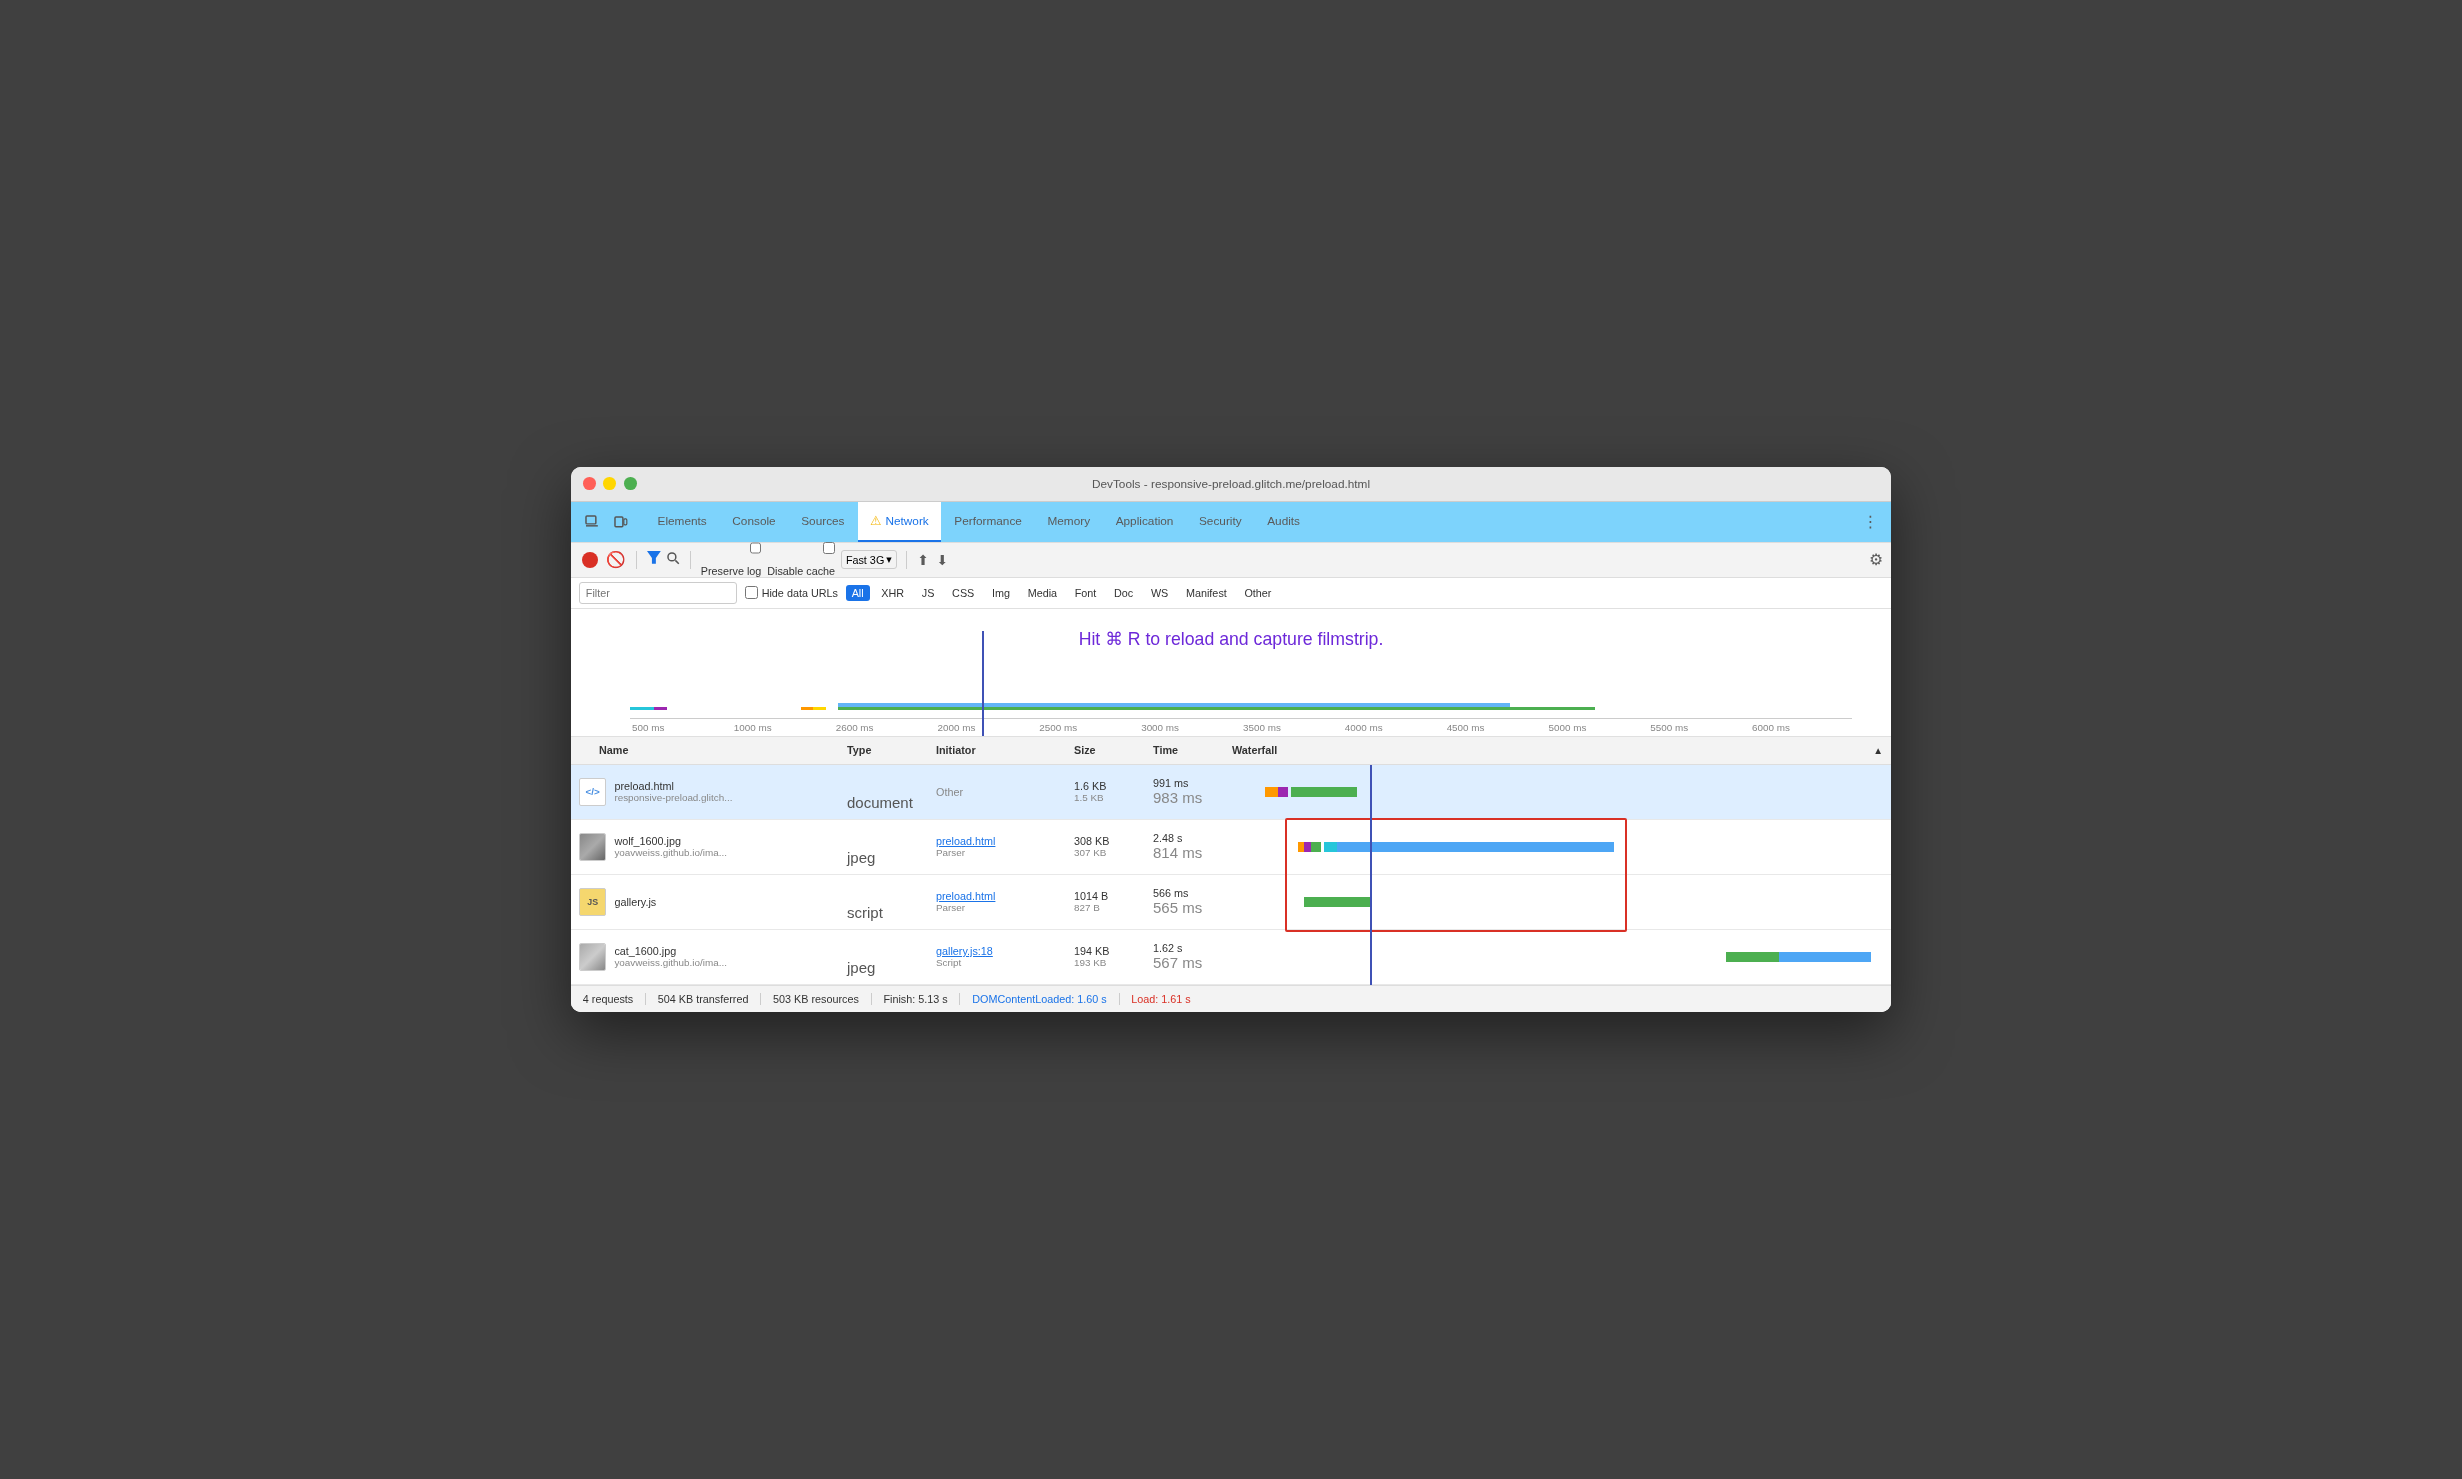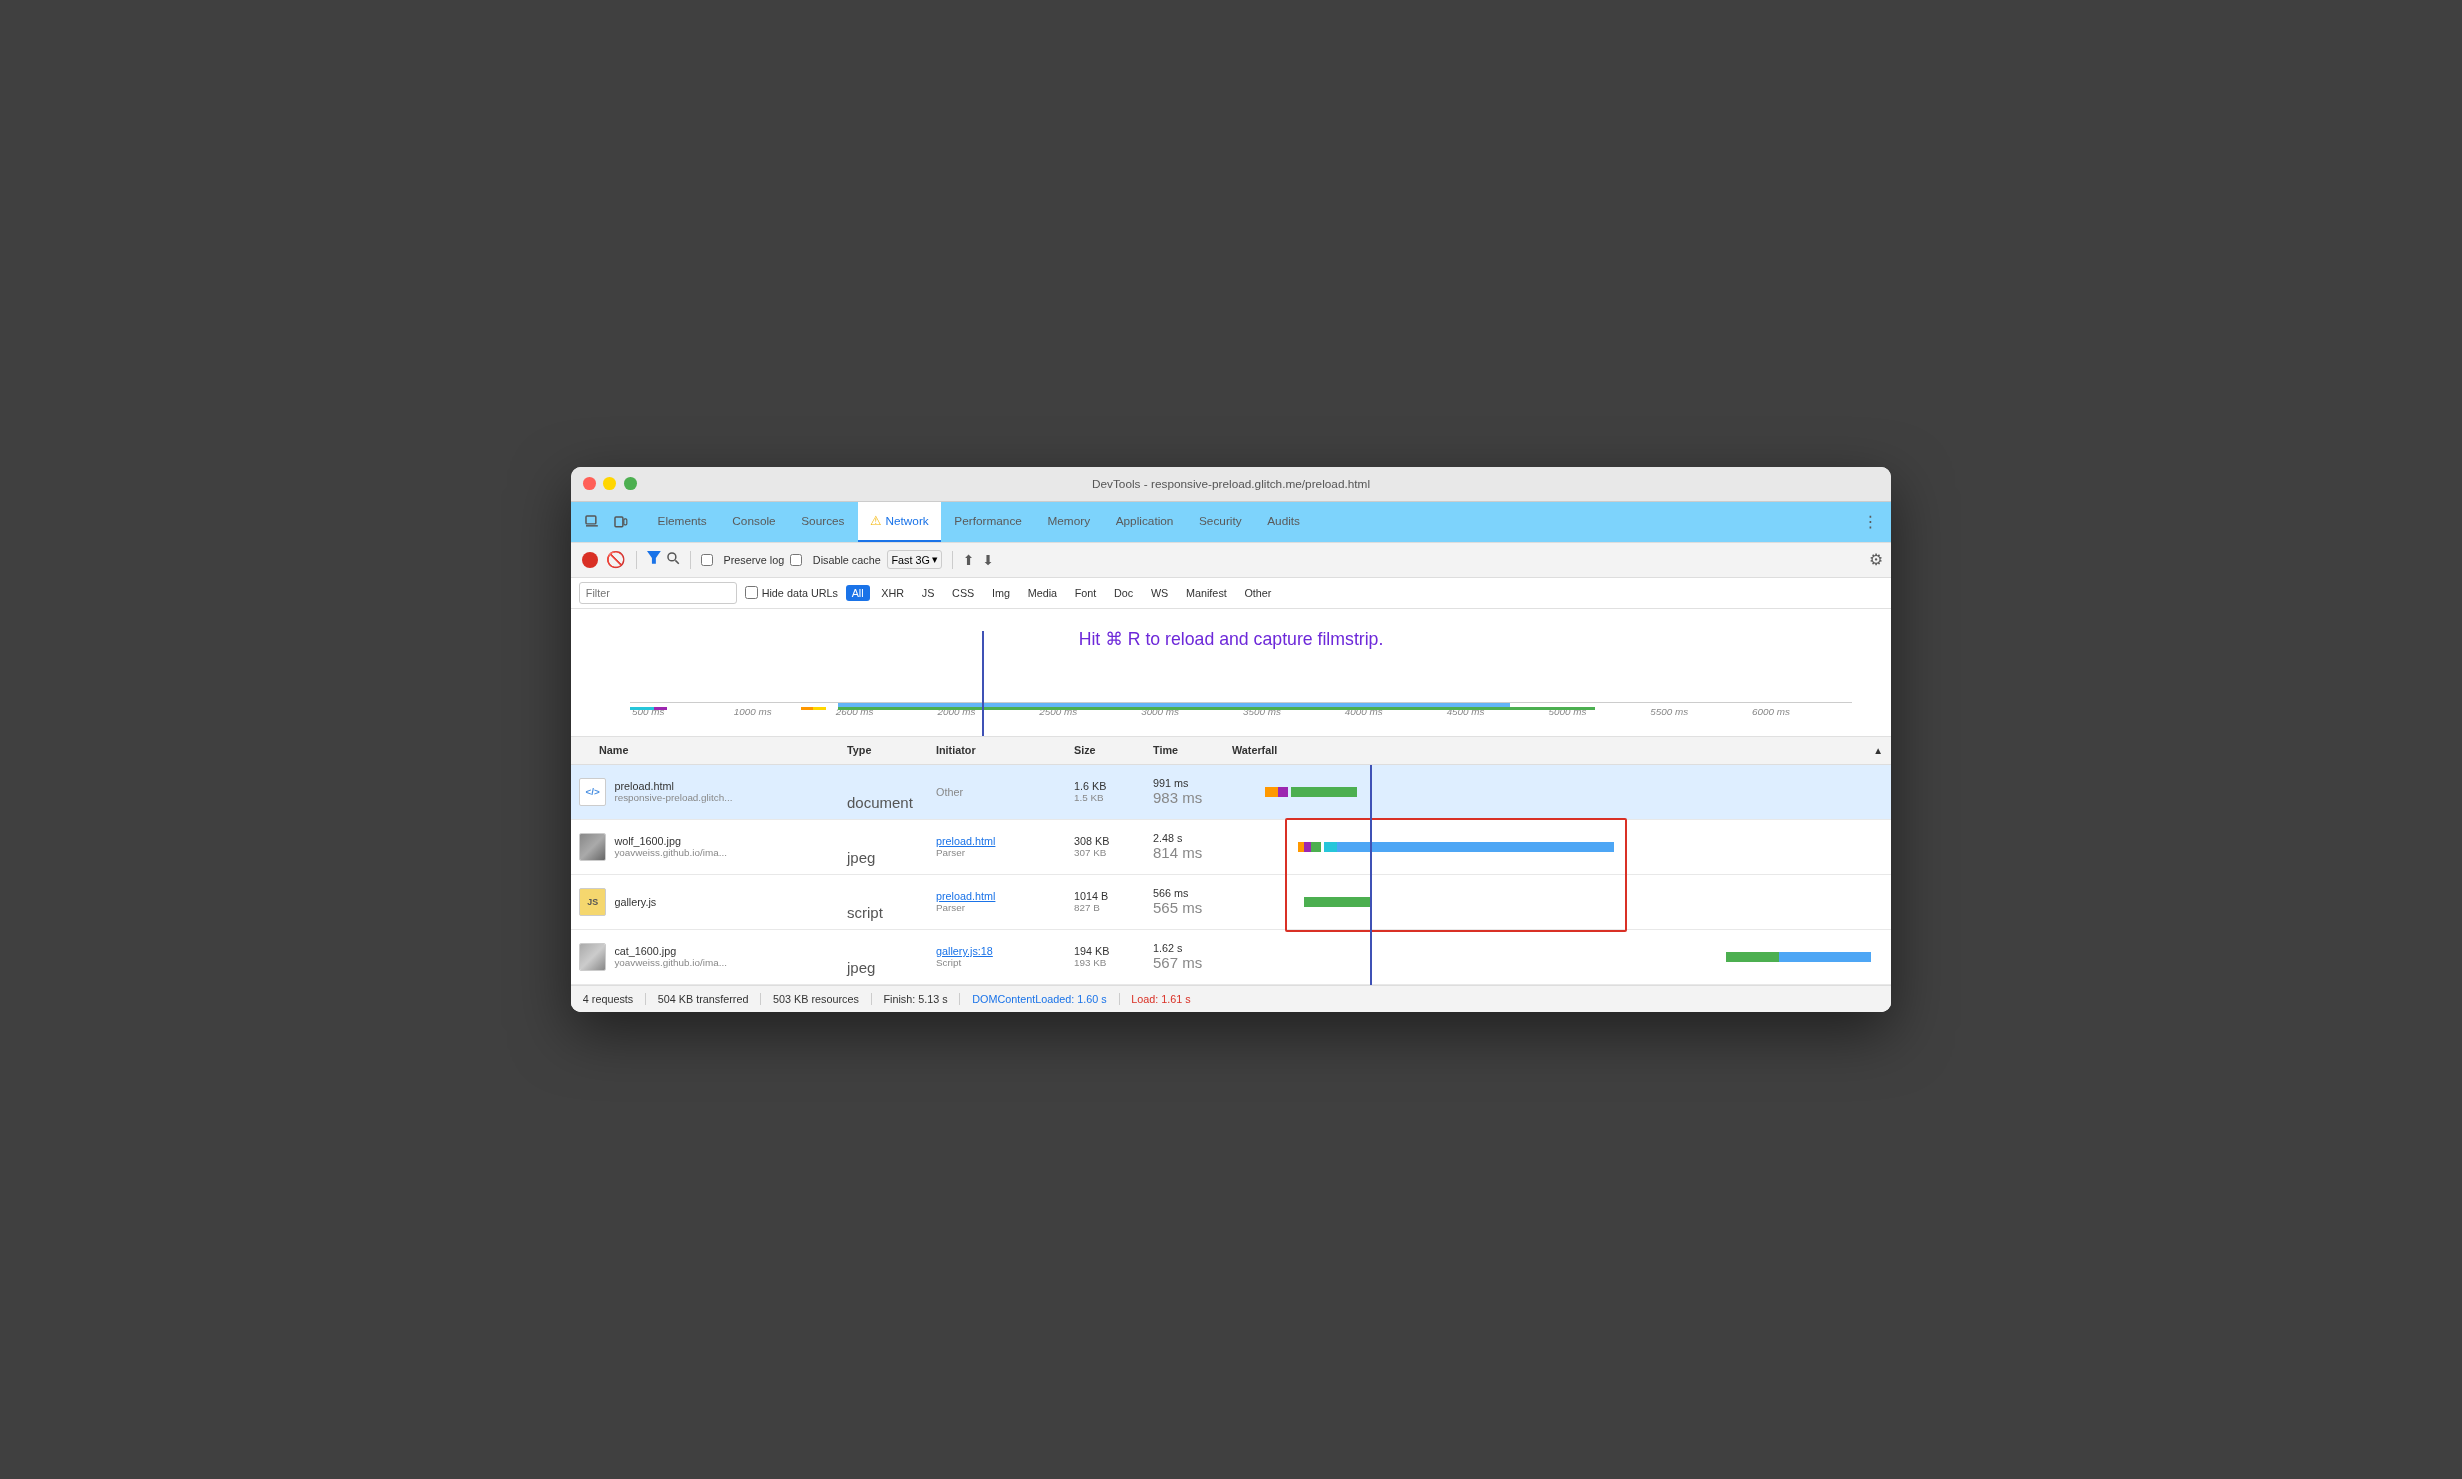--- a/index.html
+++ b/index.html
@@ -165,20 +165,21 @@
       cursor: pointer;
     }
     .checkbox-label {
       display: flex;
       align-items: flex-end;
       gap: 11px;
       font-size: 10.8px;
       color: #333;
       cursor: pointer;
       white-space: nowrap;
+      flex-direction: column;
     }
     .checkbox-label input {
       width: 11.8px;
       height: 11.8px;
     }
     .throttle-select {
       background: #f3f3f3;
       border: 1px solid #ccc;
       border-radius: 3px;
       font-size: 10.8px;
@@ -509,21 +510,21 @@
         <span class="filter-tag">Doc</span>
         <span class="filter-tag">WS</span>
         <span class="filter-tag">Manifest</span>
         <span class="filter-tag">Other</span>
       </div>
     </div>
 
     <div class="timeline-area">
       <div class="hint-text">Hit ⌘ R to reload and capture filmstrip.</div>
 
-      <div style="position:absolute; bottom:19px; left:59px; right:39px; display:flex; font-style:italic;">
+      <div style="position:absolute; bottom:3px; left:59px; right:39px; display:flex; ">
         <div style="width:100%; border-top: 1px solid #ccc; display:flex;">
           <div class="time-mark">500 ms</div>
           <div class="time-mark">1000 ms</div>
           <div class="time-mark">2600 ms</div>
           <div class="time-mark">2000 ms</div>
           <div class="time-mark">2500 ms</div>
           <div class="time-mark">3000 ms</div>
           <div class="time-mark">3500 ms</div>
           <div class="time-mark">4000 ms</div>
           <div class="time-mark">4500 ms</div>

